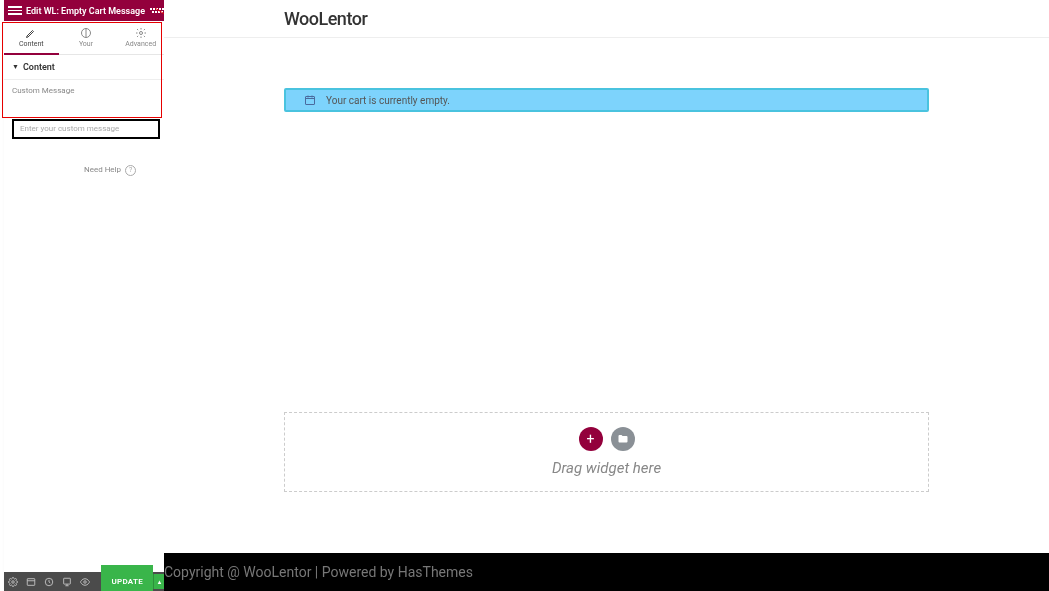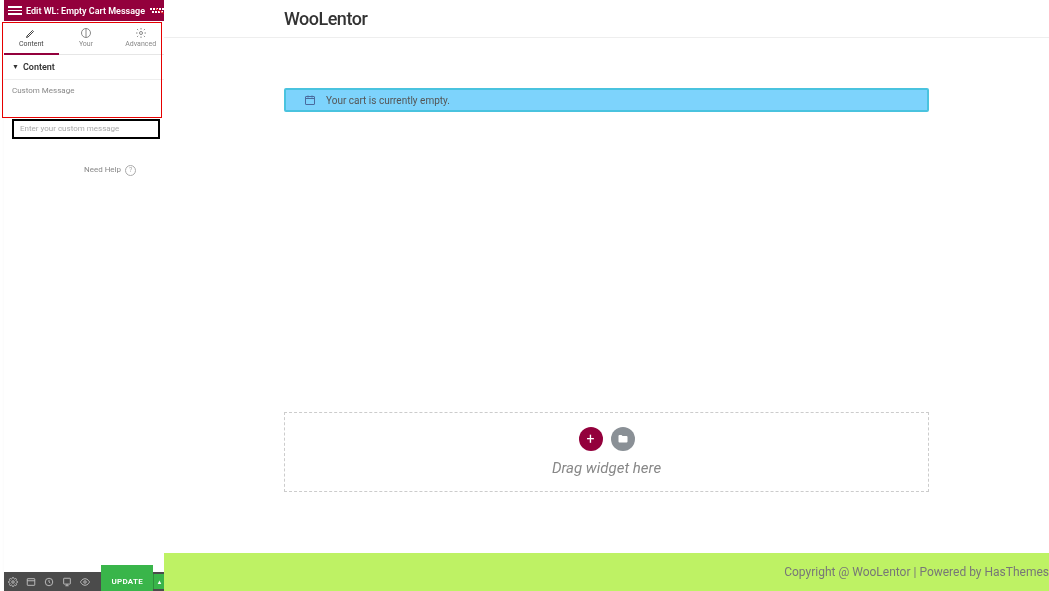--- a/index.html
+++ b/index.html
@@ -58,21 +58,21 @@
 .notice-inner { background:#7dd3fc; padding:4px 18px; display:flex; align-items:center; gap:10px; font-size:10px; color:#555; }
 .notice-icon { width:12px; height:12px; }
 
 .drop-area { margin:280px 120px 0; height:80px; border:1px dashed #ccc; display:flex; flex-direction:column; align-items:center; justify-content:center; gap:8px; }
 .drop-buttons { display:flex; gap:8px; }
 .circle-btn { width:24px; height:24px; border-radius:50%; display:flex; align-items:center; justify-content:center; color:#fff; cursor:pointer; }
 .circle-btn.add { background:#93003c; font-size:14px; }
 .circle-btn.folder { background:#8a9096; }
 .drop-text { font-size:15px; color:#888; font-style:italic; }
 
-.preview-footer { position:absolute; bottom:0; left:0; right:0; height:38px; background:#bef264; display:flex; align-items:center; justify-content:flex-end; font-size:12px; color:#777; }
+.preview-footer { position:absolute; bottom:0; left:0; right:0; height:38px; background:#000000; display:flex; align-items:center; justify-content:flex-start; font-size:14px; color:#777; }
 </style>
 </head>
 <body>
 
 <div class="sidebar">
   <div class="sidebar-header">
     <div class="hamburger">
         <span></span>
         <span></span>
         <span></span>

